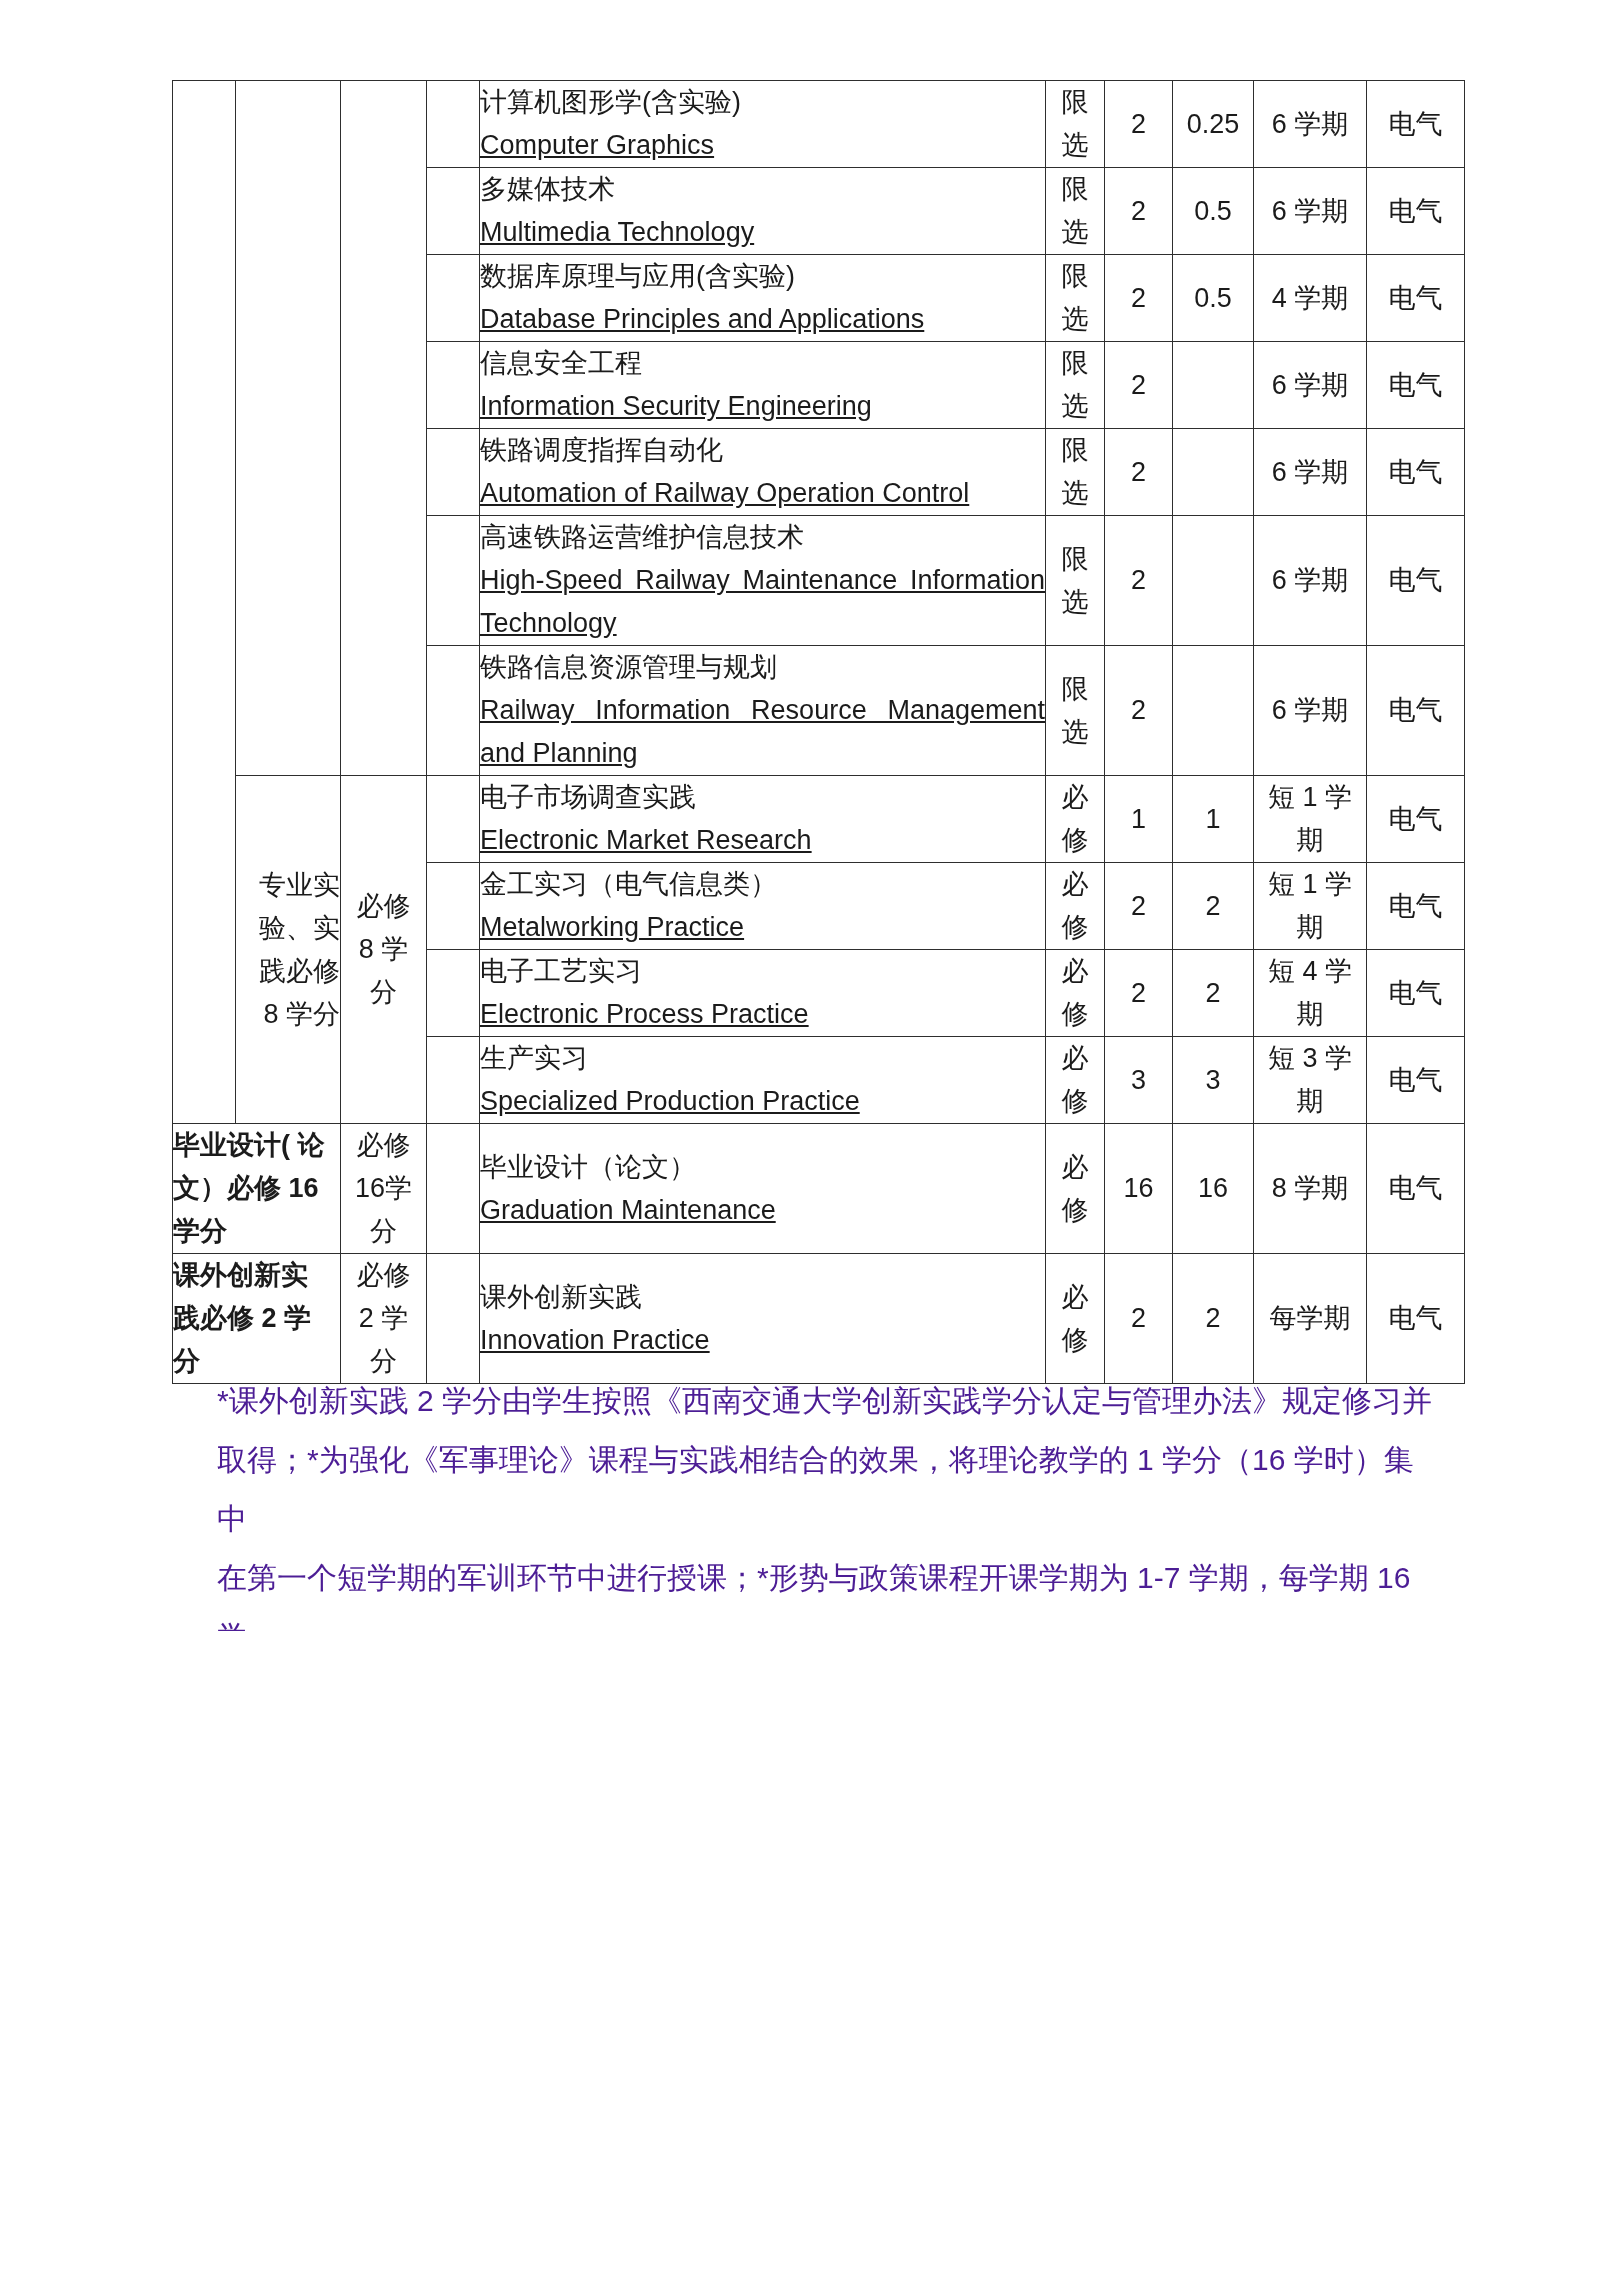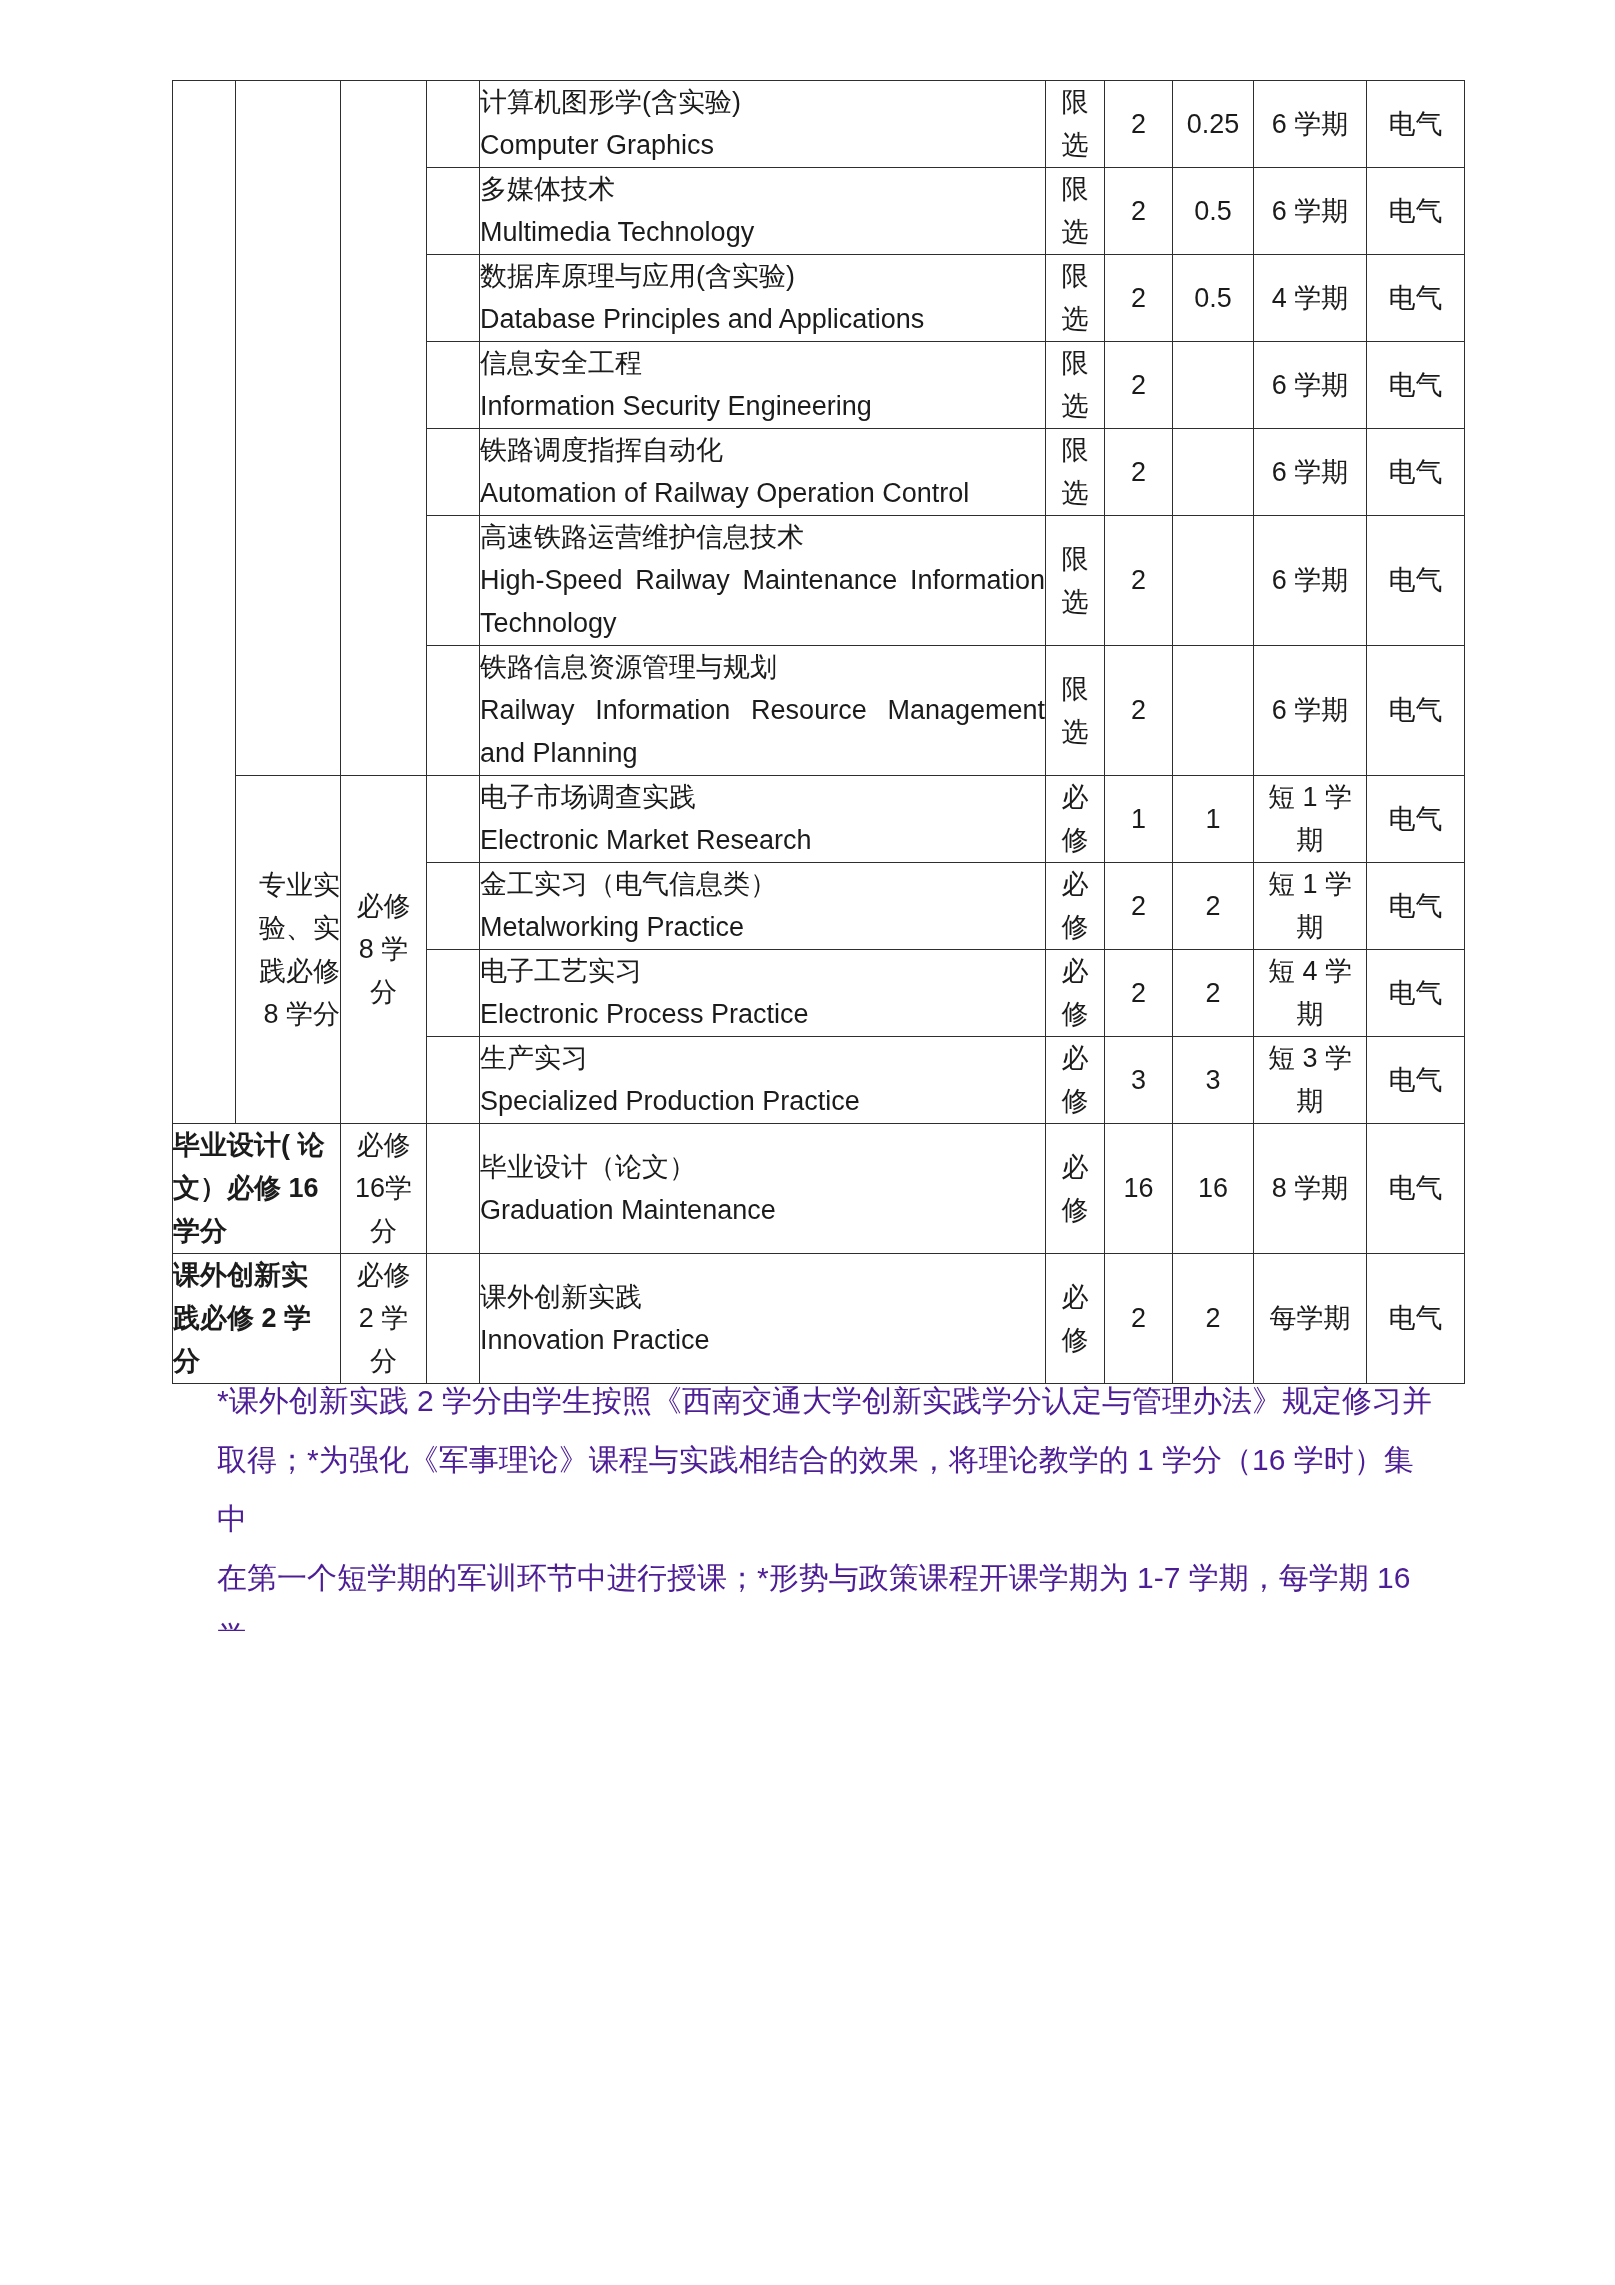--- a/index.html
+++ b/index.html
@@ -41,21 +41,21 @@
   td.ctr {
     text-align: center;
     white-space: pre-line;
   }
   
   td.course {
     text-align: left;
     padding: 0 11px 0 12.7px;
   }
   td.course .zh { display: block; }
-  td.course .en { display: block; text-align: justify; }
+  td.course .en { display: block; text-align: justify; text-decoration: underline; }
   
   td.grp {
     text-align: right;
     white-space: pre-line;
     line-height: 47px;
     padding: 0 3.6px;
   }
   td.grpwide {
     text-align: left;
     white-space: pre-line;

